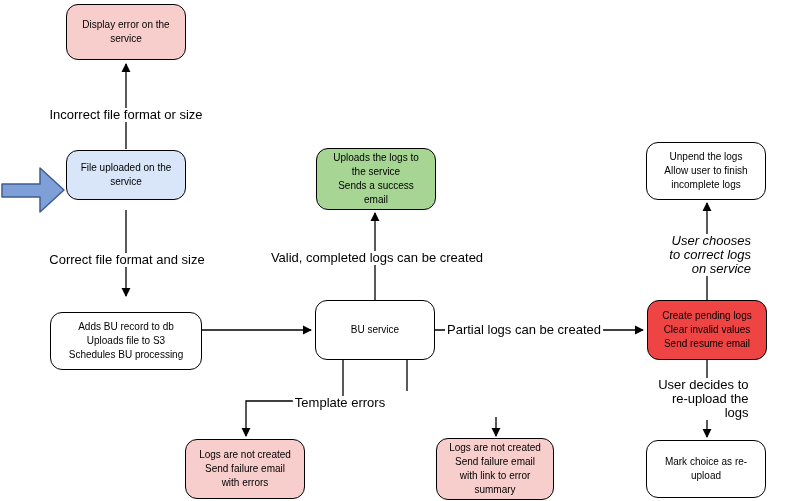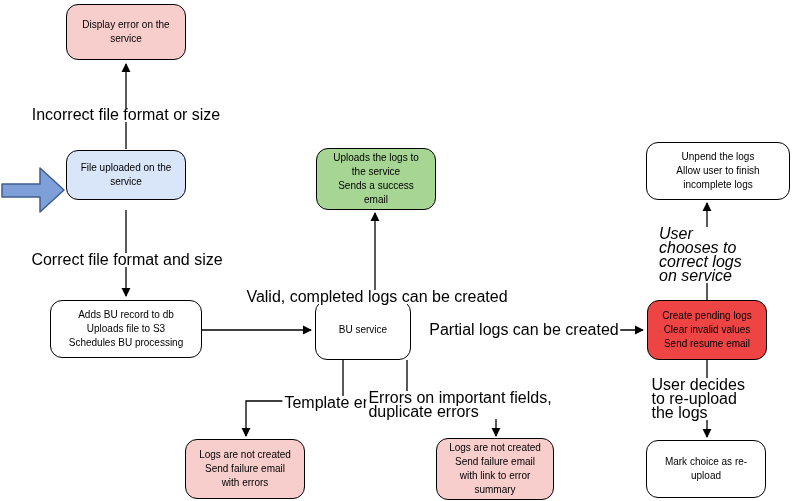--- a/index.html
+++ b/index.html
@@ -28,23 +28,23 @@
     padding:3px 4px;
   }
   .fill-pink{background:#f8cecc;}
   .fill-blue{background:#d9e5f8;}
   .fill-green{background:#a6d594;}
   .fill-yellow{background:#ef4444;}
   .edge-label{
     position:absolute;
     transform:translate(-50%,-50%);
     background:#ffffff;
-    font-size:16px;
+    font-size:13px;
     line-height:14px;
-    text-align:left;
+    text-align:right;
     white-space:pre-line;
     padding:0 2px;
   }
 </style>
 </head>
 <body>
 
 <div id="canvas">
 
   <svg id="wires" width="801" height="501" viewBox="0 0 801 501">
@@ -68,61 +68,59 @@
 
     <polygon points="2,184 40,184 40,168 64,190 40,212 40,197 2,197" fill="#7e9fd8" stroke="#3f5e8f" stroke-width="1.5" stroke-linejoin="round"></polygon>
   </svg>
 
   <div class="node fill-pink" style="left:66px;  top:4px;   width:120px; height:56px;">Display error on the
 service</div>
 
   <div class="node fill-blue" style="left:66px;  top:150px; width:120px; height:50px;">File uploaded on the
 service</div>
 
-  <div class="node" style="left:50px;  top:300px; width:152px; height:58px;">Adds BU record to db
+  <div class="node" style="left:50px;  top:312px; width:152px; height:58px;">Adds BU record to db
 Uploads file to S3
 Schedules BU processing</div>
 
-  <div class="node" style="left:315px; top:300px; width:96px; height:60px;">BU service</div>
+  <div class="node" style="left:315px; top:300px; width:120px; height:60px;">BU service</div>
 
   <div class="node fill-green" style="left:316px; top:148px; width:120px; height:62px;">Uploads the logs to
 the service
 Sends a success
 email</div>
 
   <div class="node fill-yellow" style="left:647px; top:300px; width:120px; height:60px;">Create pending logs
 Clear invalid values
 Send resume email</div>
 
-  <div class="node" style="left:646px; top:142px; width:144px; height:58px;">Unpend the logs
+  <div class="node" style="left:646px; top:142px; width:120px; height:58px;">Unpend the logs
 Allow user to finish
 incomplete logs</div>
 
   <div class="node" style="left:646px; top:440px; width:120px; height:58px;">Mark choice as re-
 upload</div>
 
   <div class="node fill-pink" style="left:185px; top:439px; width:120px; height:60px;">Logs are not created
 Send failure email
 with errors</div>
 
   <div class="node fill-pink" style="left:436px; top:438px; width:118px; height:62px;">Logs are not created
 Send failure email
 with link to error
 summary</div>
 
   <div class="edge-label" style="left:126px; top:115px;">Incorrect file format or size</div>
 
   <div class="edge-label" style="left:127px; top:260px;">Correct file format and size</div>
 
-  <div class="edge-label" style="left:377px; top:258px;margin-top:39px;">Valid, completed logs can be created</div>
+  <div class="edge-label" style="left:377px; top:258px;">Valid, completed logs can be created</div>
 
   <div class="edge-label" style="left:524px; top:330px;">Partial logs can be created</div>
 
   <div class="edge-label" style="left:340px; top:403px;">Template errors</div>
 
-  <div class="edge-label" style="left:460px; top:405px;">Errors on important fields,
-duplicate errors</div>
 
   <div class="edge-label" style="left:705px; top:255px;font-style:italic;">User chooses to correct logs on service</div>
 
   <div class="edge-label" style="left:700px; top:399px;">User decides to re-upload the logs</div>
 
 </div>
 
 </body></html>

